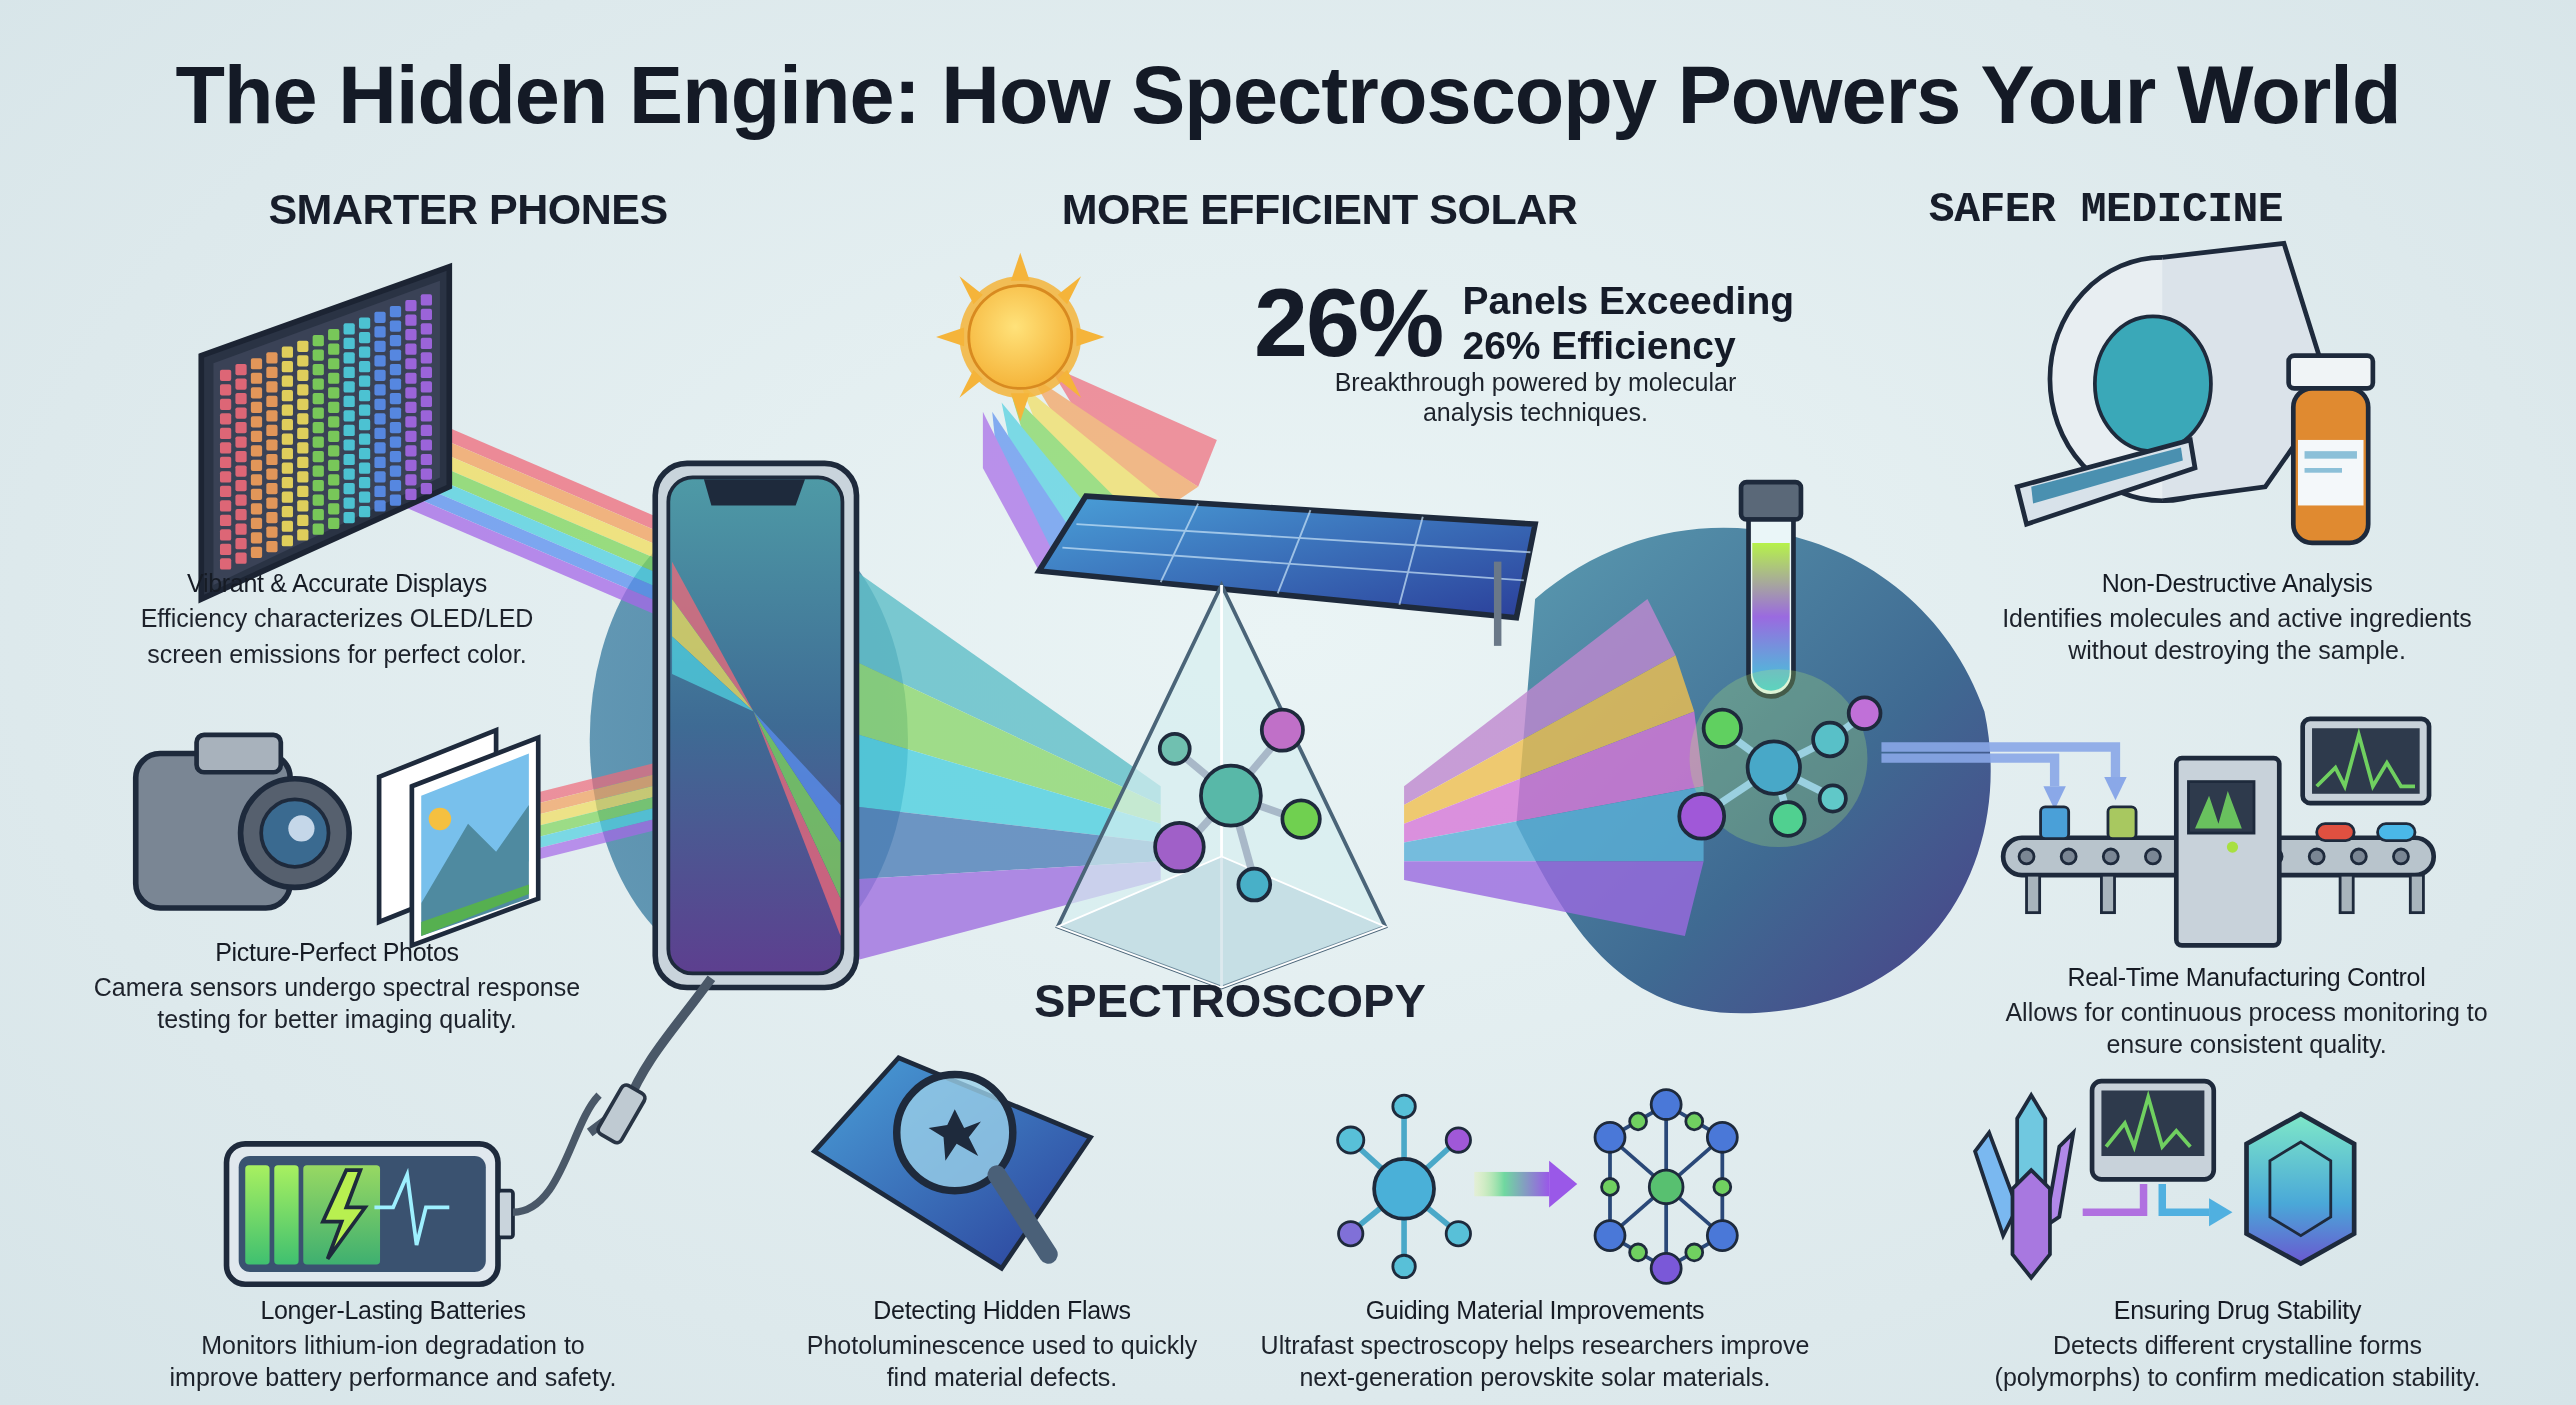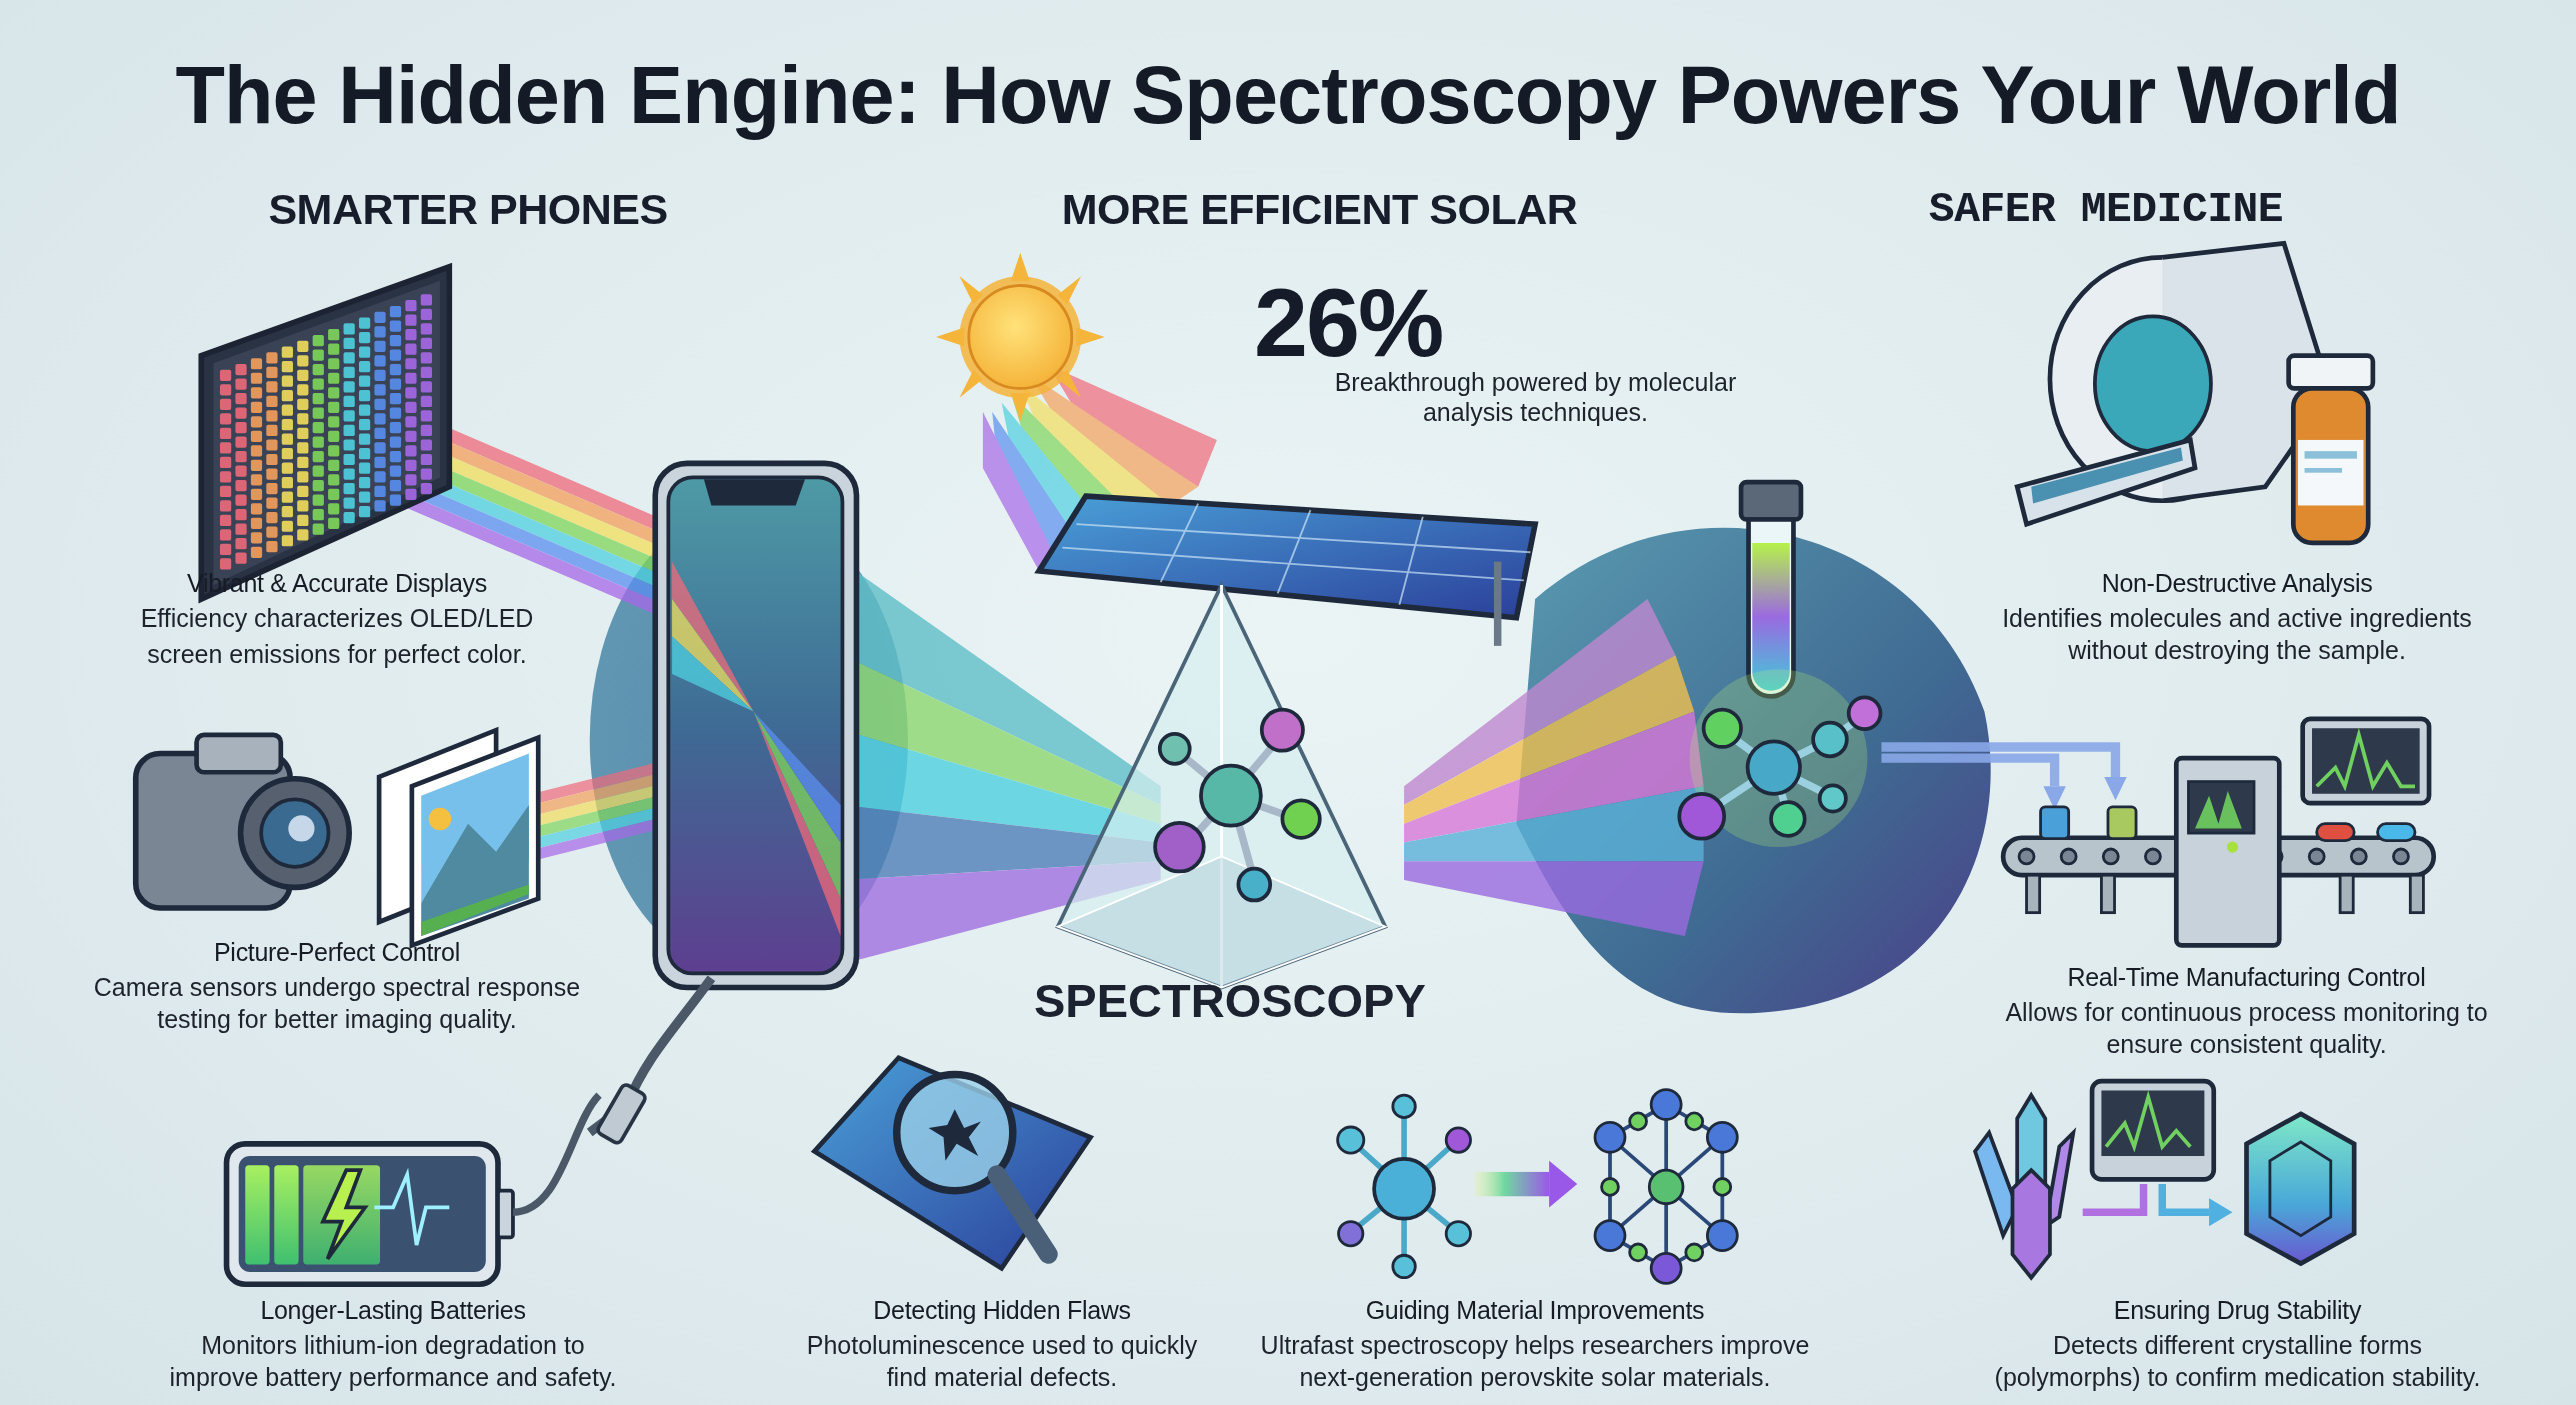--- a/index.html
+++ b/index.html
@@ -554,37 +554,41 @@
 
 <div class="abs title">The Hidden Engine: How Spectroscopy Powers Your World</div>
 
 <div class="abs section-h" style="left:187px;width:562px;top:185px;">SMARTER PHONES</div>
 <div class="abs section-h" style="left:992px;width:655px;top:185px;">MORE EFFICIENT SOLAR</div>
 <div class="abs section-h" style="left:1825px;width:562px;top:185px;font-family:Liberation Mono, monospace;">SAFER MEDICINE</div>
 
 <div class="abs" style="left:1254px;top:267px;">
   <div style="display:flex;align-items:center;gap:20px;">
     <span class="stat-big">26%</span>
+    <div>
+      <div class="stat-label">Panels Exceeding</div>
+      <div class="stat-label">26% Efficiency</div>
+    </div>
   </div>
 </div>
 <div class="abs stat-desc" style="left:1292px;width:487px;top:367px;">
   <div>Breakthrough powered by molecular</div>
   <div>analysis techniques.</div>
 </div>
 
 <div class="abs center-label" style="left:1034px;width:374px;top:973px;text-align:center;">SPECTROSCOPY</div>
 
 <div class="abs card" style="left:75px;width:524px;top:569px;">
   <div class="h">Vibrant &amp; Accurate Displays</div>
   <div class="d">Efficiency characterizes OLED/LED</div>
   <div class="d" style="margin-top:4px">screen emissions for perfect color.</div>
 </div>
 
 <div class="abs card" style="left:56px;width:562px;top:938px;">
-  <div class="h">Picture-Perfect Control</div>
+  <div class="h">Picture-Perfect Photos</div>
   <div class="d">Camera sensors undergo spectral response</div>
   <div class="d" style="margin-top:0">testing for better imaging quality.</div>
 </div>
 
 <div class="abs card" style="left:131px;width:524px;top:1296px;">
   <div class="h">Longer-Lasting Batteries</div>
   <div class="d">Monitors lithium-ion degradation to</div>
   <div class="d" style="margin-top:0">improve battery performance and safety.</div>
 </div>
 

